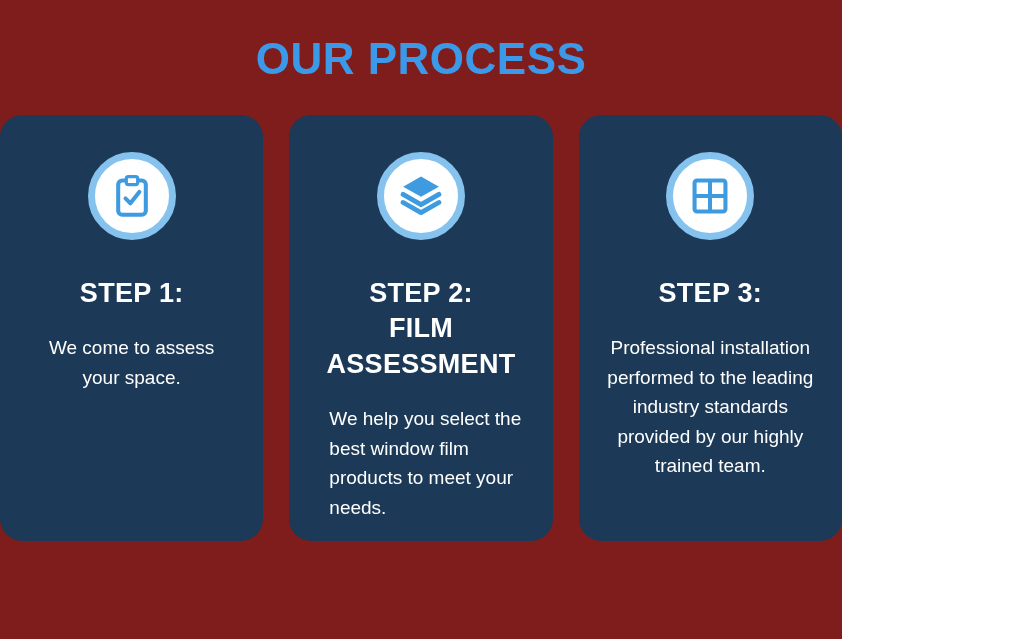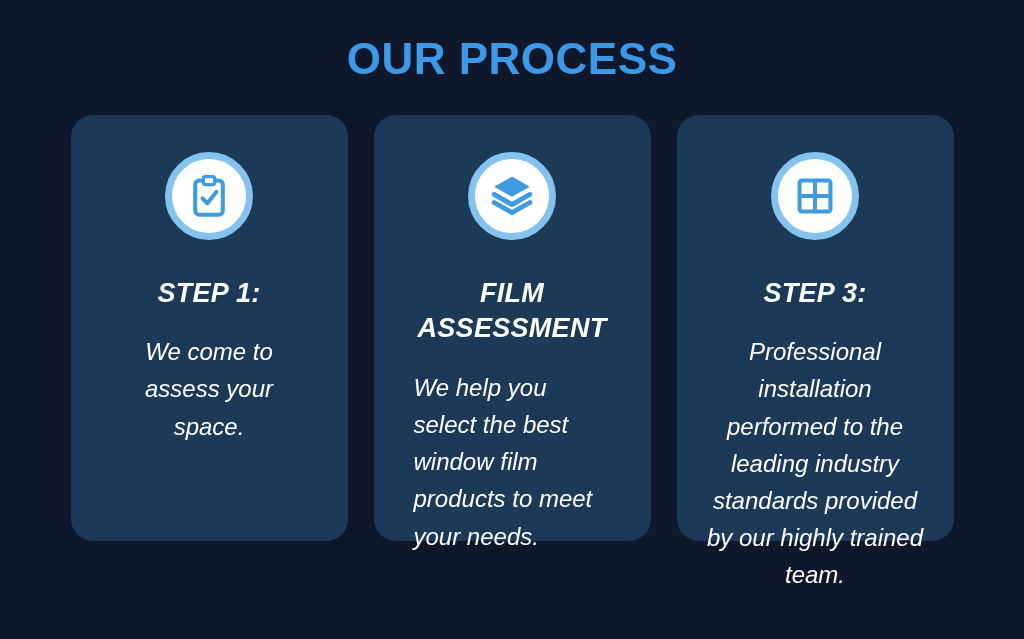--- a/index.html
+++ b/index.html
@@ -5,41 +5,40 @@
   * { box-sizing: border-box; }
   html, body { margin: 0; padding: 0; }
   body {
     width: 1024px;
     height: 639px;
     background: #ffffff;
     font-family: "Liberation Sans", sans-serif;
     overflow: hidden;
   }
   .page {
-    width: 1024px;
+    width: 842px;
     height: 639px;
     position: relative;
-    background: #0f172a;
+    background: #7f1d1d;
   }
   .page-title {
     text-align: center;
     padding-top: 34px;
     font-size: 44px;
     font-weight: 700;
     color: #3B99E8;
     letter-spacing: 0.5px;
     line-height: 1.15;
   }
   .cards {
     display: flex;
     justify-content: center;
     align-items: center;
     gap: 26px;
     margin-top: 30px;
-    font-style: italic;
   }
   .card {
     width: 277px;
     height: 426px;
     background: #1C3A57;
     border-radius: 22px;
     color: #ffffff;
     padding: 37px 24px 0;
     display: flex;
     flex-direction: column;
@@ -61,21 +60,21 @@
     margin-top: 36px;
     font-size: 27px;
     font-weight: 700;
     line-height: 1.32;
     text-align: center;
     letter-spacing: 0.3px;
     color: #ffffff;
   }
   .step-desc {
     margin-top: 22px;
-    font-size: 24px;
+    font-size: 19px;
     line-height: 1.55;
     text-align: center;
     color: #ffffff;
     max-width: 232px;
   }
   .card .step-desc.narrow { max-width: 182px; }
   .card.align-left .step-desc {
     text-align: left;
     max-width: 196px;
     align-self: flex-start;
@@ -108,20 +107,21 @@
 
     <div class="card align-left">
       <div class="icon-circle">
         <svg width="52" height="52" viewBox="0 0 64 64" fill="none">
           <path d="M32 8 L54 20.5 L32 33 L10 20.5 Z" fill="#3F9BE0"></path>
           <path d="M10 30 L32 42.5 L54 30" stroke="#3F9BE0" stroke-width="6" fill="none" stroke-linecap="round" stroke-linejoin="round"></path>
           <path d="M10 40 L32 52.5 L54 40" stroke="#3F9BE0" stroke-width="6" fill="none" stroke-linecap="round" stroke-linejoin="round"></path>
         </svg>
       </div>
       <div class="step-heading">
+        <div>STEP 2:</div>
         <div>FILM ASSESSMENT</div>
       </div>
       <div class="step-desc">We help you select the best window film products to meet your needs.</div>
     </div>
 
     <div class="card wide-desc">
       <div class="icon-circle">
         <svg width="52" height="52" viewBox="0 0 64 64" fill="none">
           <rect x="13" y="13" width="38" height="38" rx="3" stroke="#3F9BE0" stroke-width="5"></rect>
           <line x1="32" y1="13" x2="32" y2="51" stroke="#3F9BE0" stroke-width="5"></line>

